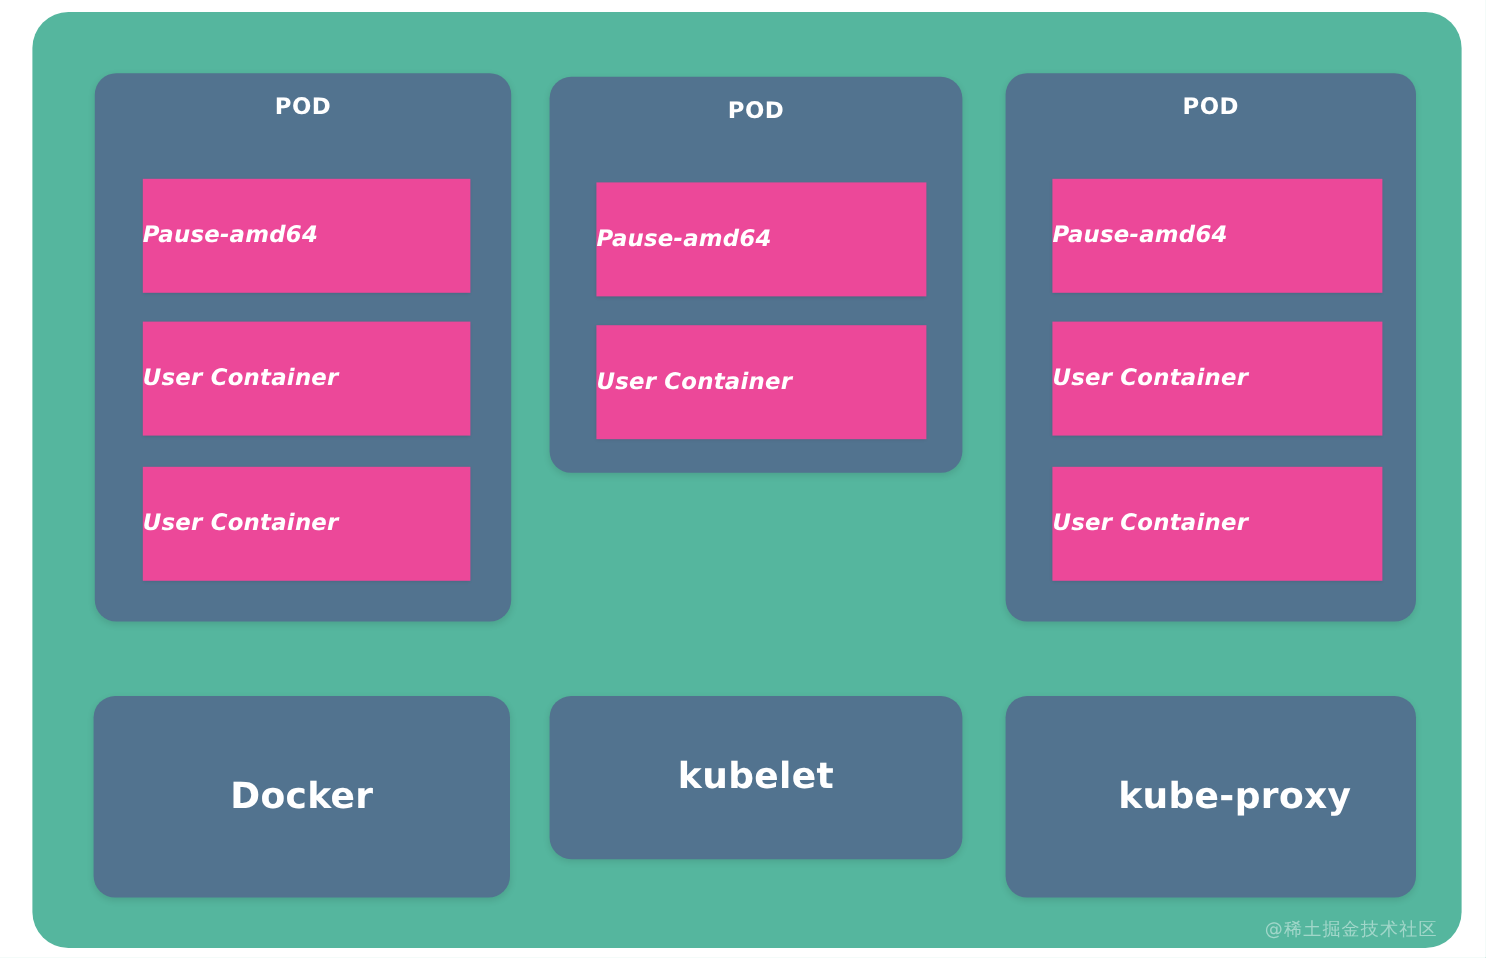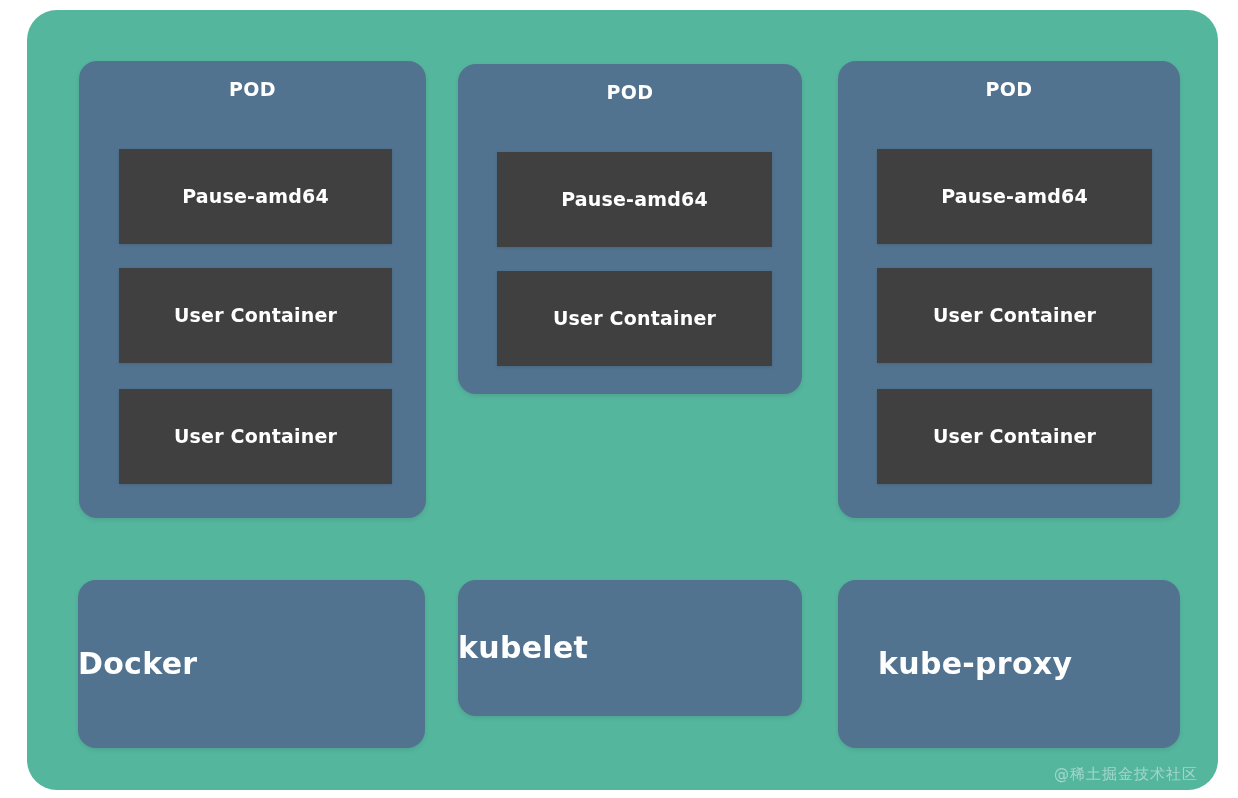--- a/index.html
+++ b/index.html
@@ -57,26 +57,27 @@
     position: absolute;
     left: 0;
     right: 0;
     top: 59px;
     bottom: 0;
   }
 
   
   .container-box {
     position: absolute;
-    background: #404040;
+    background: #ec4899;
     box-sizing: border-box;
     display: flex;
     align-items: center;
-    justify-content: center;
+    justify-content: flex-start;
     box-shadow: 0 1px 3px rgba(0,0,0,0.12);
+    font-style: italic;
   }
   .container-label {
     color: #ffffff;
     font-size: 19px;
     font-weight: 700;
     letter-spacing: 0.2px;
     line-height: 1;
     white-space: nowrap;
   }
 
@@ -94,21 +95,21 @@
   .cbox-1 { top: 148px; height: 95px; }
   .cbox-2 { top: 269px; height: 95px; }
 
   
   .service-box {
     position: absolute;
     background: #52738f;
     border-radius: 18px;
     display: flex;
     align-items: center;
-    justify-content: flex-start;
+    justify-content: center;
     box-sizing: border-box;
     box-shadow: 0 2px 5px rgba(0,0,0,0.10);
   }
   .service-label {
     color: #ffffff;
     font-size: 30px;
     font-weight: 700;
     letter-spacing: 0.3px;
     line-height: 1;
     white-space: nowrap;

